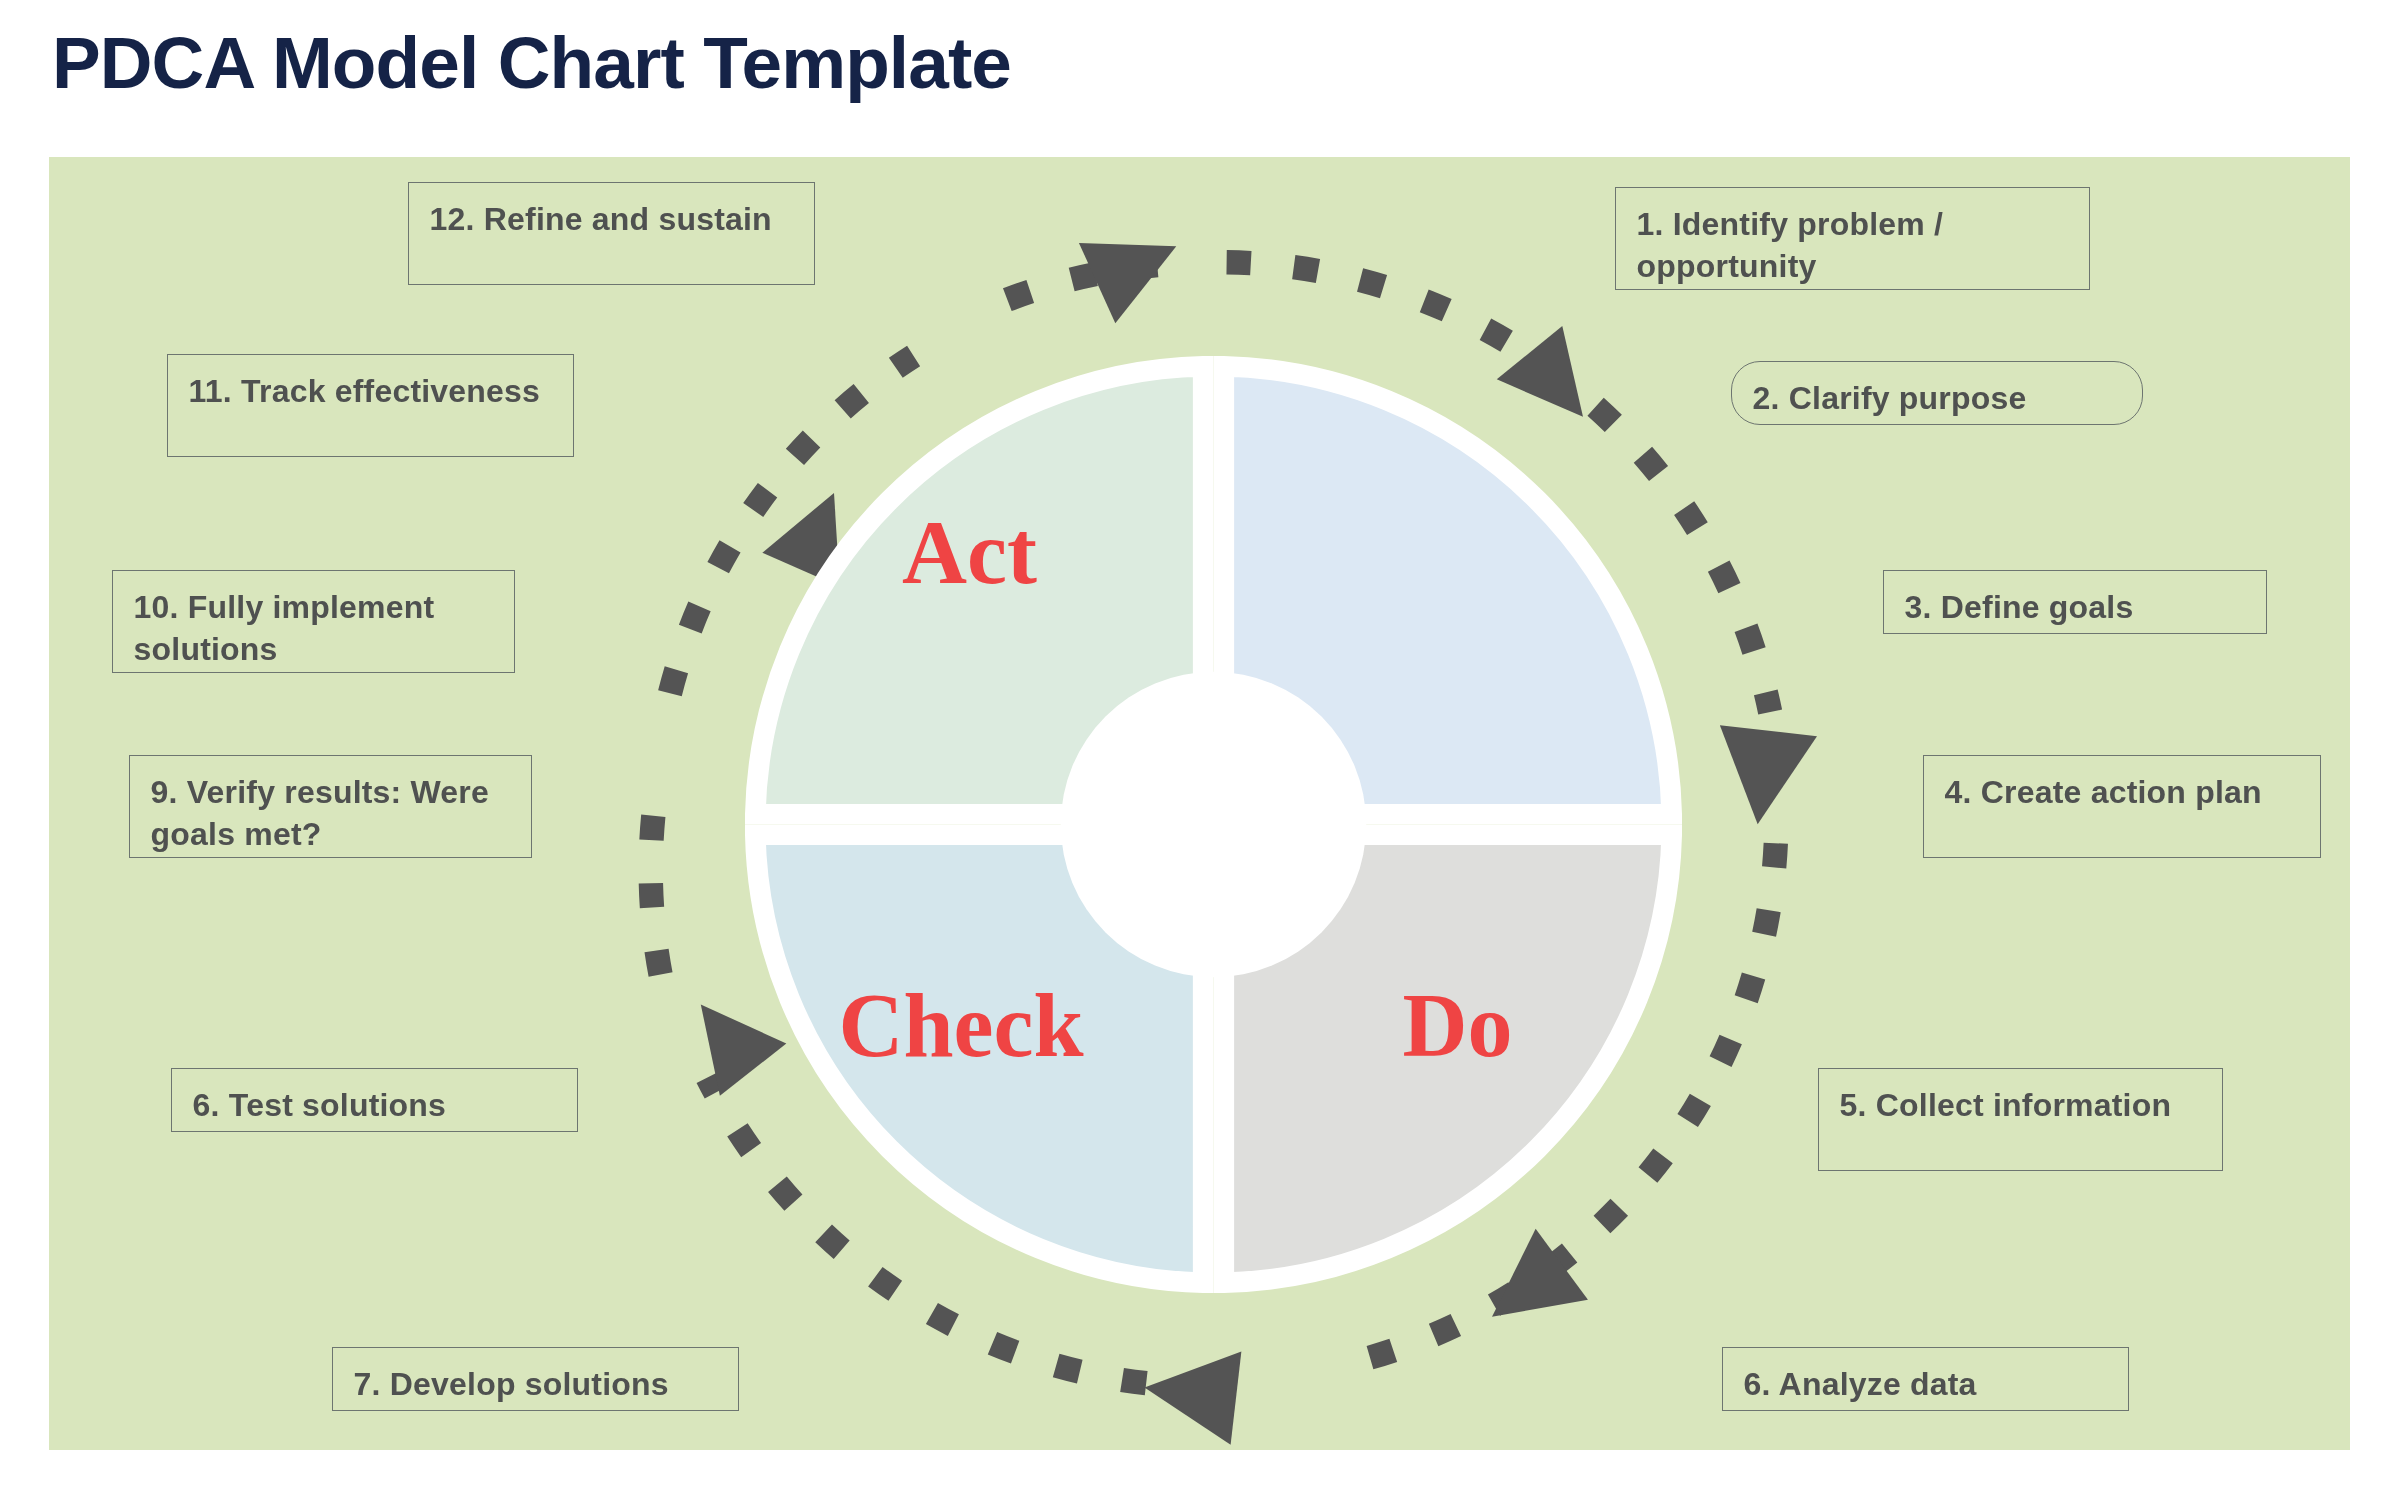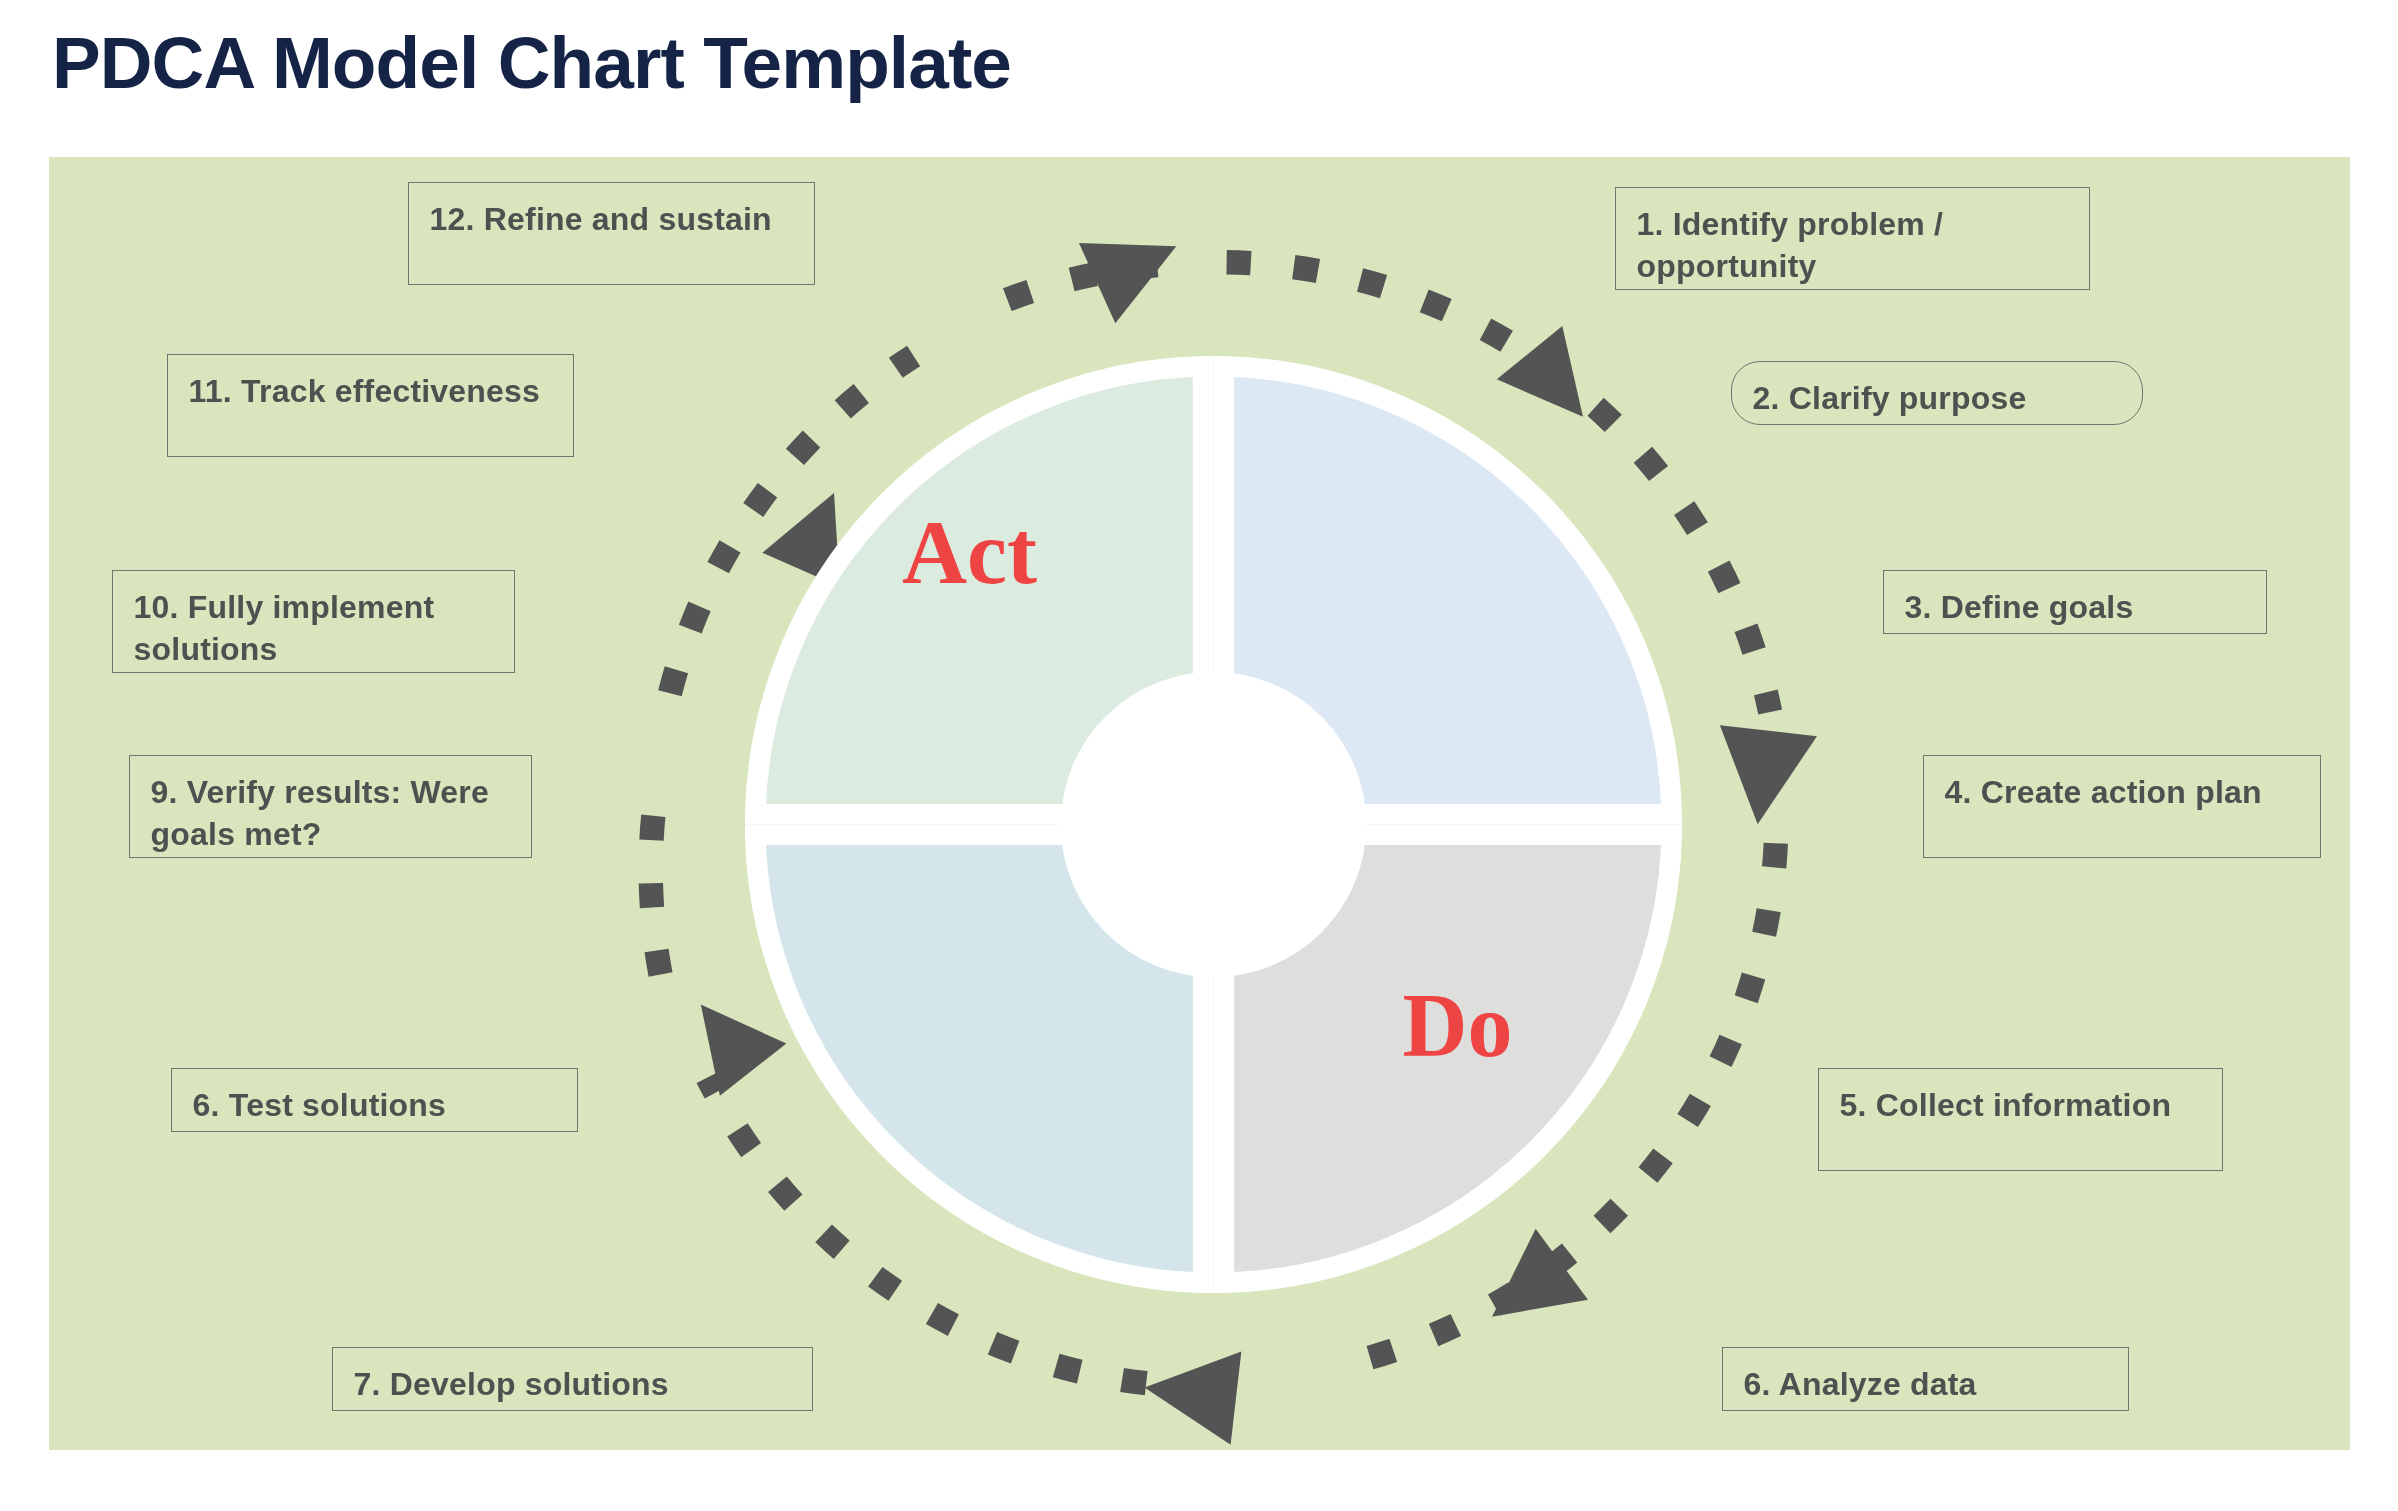--- a/index.html
+++ b/index.html
@@ -139,29 +139,30 @@
     <path d="M 511 11 A 489 489 0 0 1 989 489 L 511 489 Z" fill="#dce8f4" stroke="#ffffff" stroke-width="22"></path>
 
     <path d="M 11 511 A 489 489 0 0 0 489 989 L 489 511 Z" fill="#d4e6ec" stroke="#ffffff" stroke-width="22"></path>
 
     <path d="M 989 511 A 489 489 0 0 1 511 989 L 511 511 Z" fill="#dededc" stroke="#ffffff" stroke-width="22"></path>
 
     <circle cx="500" cy="500" r="163" fill="#ffffff"></circle>
   </svg>
 
   <div class="quad-label" id="quad-label-act">Act</div>
+  <div class="quad-label" id="quad-label-check">Check</div>
   <div class="quad-label" id="quad-label-do">Do</div>
 
 </div>
 
 <div class="callout" style="left:1615px; top:187px;  width:475px;  height:103px;">1. Identify problem / opportunity</div>
 <div class="callout" style="left:1731px; top:361px;  width:412px;  height:64px;border-radius:29px;">2. Clarify purpose</div>
 <div class="callout" style="left:1883px; top:570px;  width:384px;  height:64px;">3. Define goals</div>
 <div class="callout" style="left:1923px; top:755px;  width:398px;  height:103px;">4. Create action plan</div>
 <div class="callout" style="left:1818px; top:1068px; width:405px;  height:103px;">5. Collect information</div>
 <div class="callout" style="left:1722px; top:1347px; width:407px;  height:64px;">6. Analyze data</div>
-<div class="callout" style="left:332px;  top:1347px; width:481px;  height:64px;">7. Develop solutions</div>
+<div class="callout" style="left:332px;  top:1347px; width:407px;  height:64px;">7. Develop solutions</div>
 <div class="callout" style="left:171px;  top:1068px; width:407px;  height:64px;">6. Test solutions</div>
 <div class="callout" style="left:129px;  top:755px;  width:403px;  height:103px;">9. Verify results: Were goals met?</div>
 <div class="callout" style="left:112px;  top:570px;  width:403px;  height:103px;">10. Fully implement solutions</div>
 <div class="callout" style="left:167px;  top:354px;  width:407px;  height:103px;">11. Track effectiveness</div>
 <div class="callout" style="left:408px;  top:182px;  width:407px;  height:103px;">12. Refine and sustain</div>
 
 
 </body></html>

